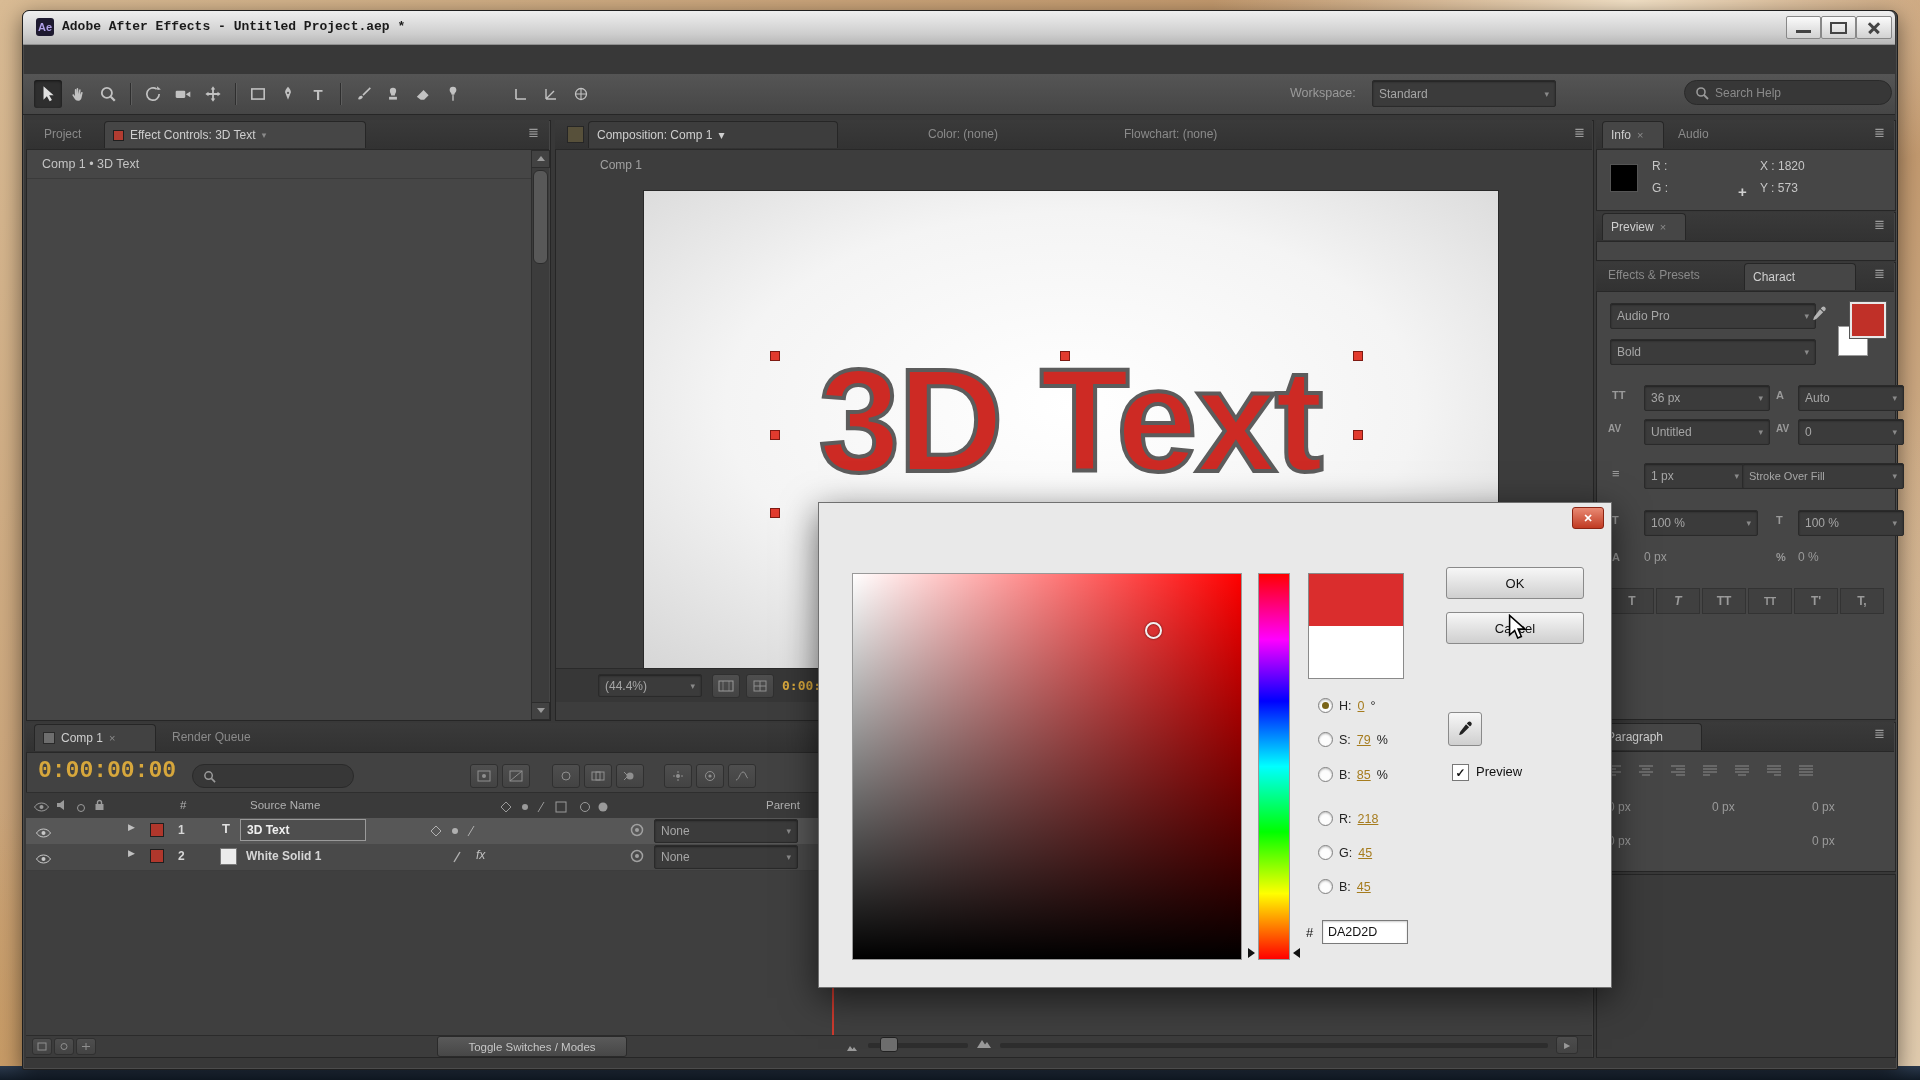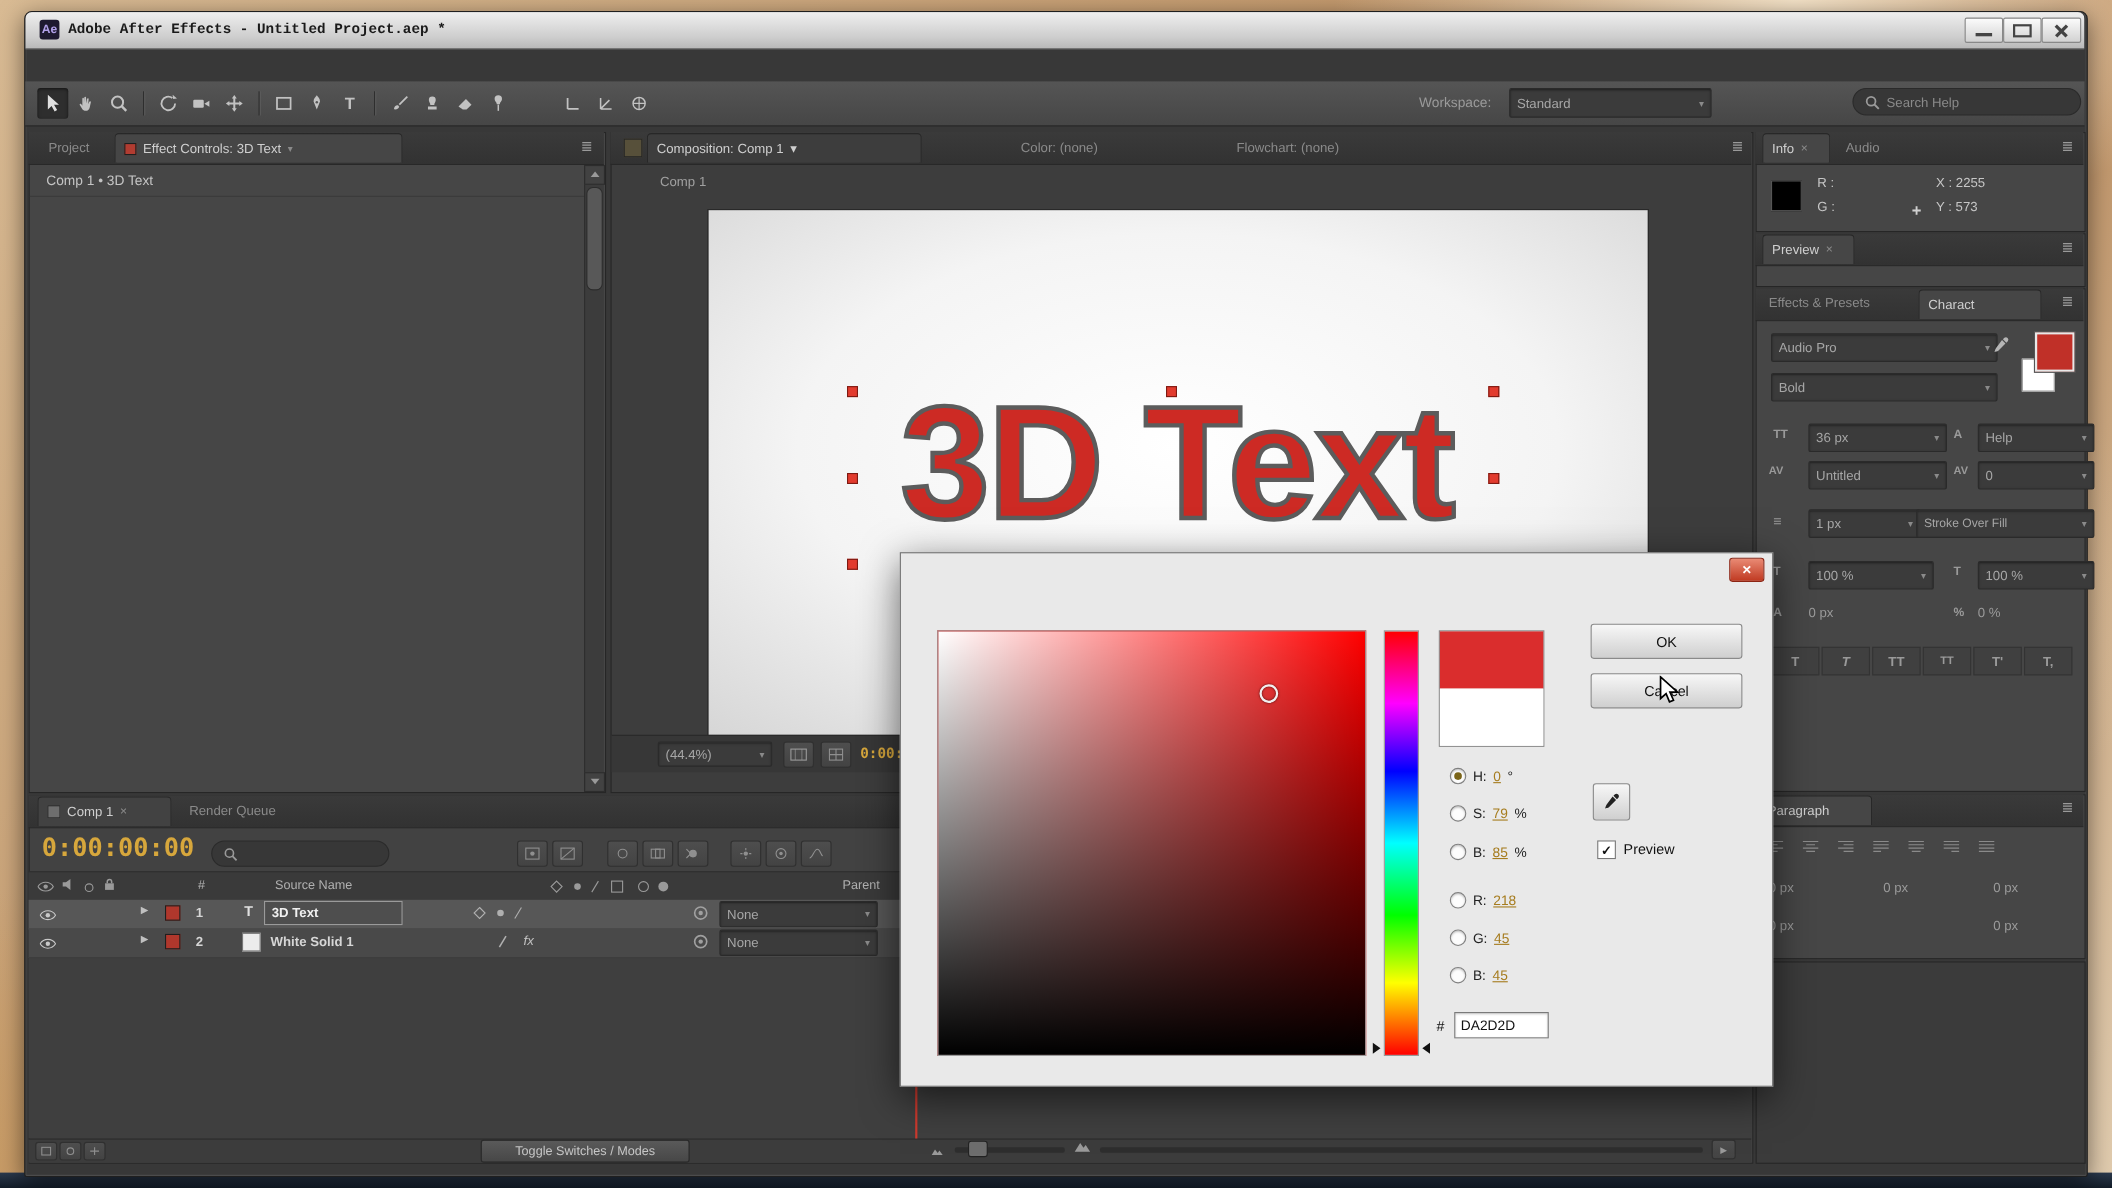--- a/index.html
+++ b/index.html
@@ -305,21 +305,21 @@
   <div class="phead p" style="left:1596px;top:120px;width:298px;height:29px;z-index:3;"></div>
   <div class="ptab p" style="left:1602px;top:121px;width:62px;height:27px;box-sizing:border-box;z-index:4;">
     <span>Info</span>
     <span class="tabx">×</span>
   </div>
   <span class="ptab-inactive txt p" style="left:1678px;top:127px;z-index:4;">Audio</span>
   <span class="pmenu p" style="left:1874px;top:125px;z-index:4;">≣</span>
   <div class="p" style="left:1610px;top:164px;width:26px;height:26px;background:#000;border:1px solid #555;z-index:4;"></div>
   <span class="txt p" style="left:1652px;top:159px;font-size:12px;color:#c6c6c6;z-index:4;">R :</span>
   <span class="txt p" style="left:1652px;top:181px;font-size:12px;color:#c6c6c6;z-index:4;">G :</span>
-  <span class="txt p" style="left:1760px;top:159px;font-size:12px;color:#c6c6c6;z-index:4;">X : 2255</span>
+  <span class="txt p" style="left:1760px;top:159px;font-size:12px;color:#c6c6c6;z-index:4;">X : 1820</span>
   <span class="txt p" style="left:1760px;top:181px;font-size:12px;color:#c6c6c6;z-index:4;">Y : 573</span>
   <span class="txt p" style="left:1738px;top:183px;font-size:15px;color:#d0d0d0;font-weight:bold;z-index:4;">+</span>
 
   <div class="panel p" style="left:1596px;top:212px;width:298px;height:47px;z-index:2;"></div>
   <div class="phead p" style="left:1596px;top:212px;width:298px;height:29px;z-index:3;"></div>
   <div class="ptab p" style="left:1602px;top:213px;width:84px;height:27px;box-sizing:border-box;z-index:4;">
     <span>Preview</span>
     <span class="tabx">×</span>
   </div>
   <span class="pmenu p" style="left:1874px;top:217px;z-index:4;">≣</span>
@@ -346,21 +346,21 @@
     <span class="car">▾</span>
   </div>
 
   <span class="cicon txt p" style="left:1612px;top:389px;z-index:4;">TT</span>
   <div class="dd p" style="left:1644px;top:385px;width:112px;height:24px;z-index:4;">
     <span class="lbl">36 px</span>
     <span class="car">▾</span>
   </div>
   <span class="cicon txt p" style="left:1776px;top:389px;z-index:4;">A</span>
   <div class="dd p" style="left:1798px;top:385px;width:92px;height:24px;z-index:4;">
-    <span class="lbl">Help</span>
+    <span class="lbl">Auto</span>
     <span class="car">▾</span>
   </div>
 
   <span class="cicon txt p" style="left:1608px;top:423px;font-size:10px;z-index:4;">AV</span>
   <div class="dd p" style="left:1644px;top:419px;width:112px;height:24px;z-index:4;">
     <span class="lbl">Untitled</span>
     <span class="car">▾</span>
   </div>
   <span class="cicon txt p" style="left:1776px;top:423px;font-size:10px;z-index:4;">AV</span>
   <div class="dd p" style="left:1798px;top:419px;width:92px;height:24px;z-index:4;">
@@ -439,21 +439,21 @@
 
   <div class="panel p" style="left:26px;top:723px;width:1566px;height:333px;background:#424242;z-index:2;"></div>
   <div class="phead p" style="left:26px;top:723px;width:1566px;height:29px;z-index:3;"></div>
   <div class="ptab p" style="left:34px;top:724px;width:122px;height:27px;box-sizing:border-box;background:#424242;z-index:4;">
     <span style="width:10px;height:10px;background:#6e6e6e;border:1px solid #2a2a2a;display:inline-block;"></span>
     <span>Comp 1</span>
     <span class="tabx">×</span>
   </div>
   <span class="ptab-inactive txt p" style="left:172px;top:730px;z-index:4;">Render Queue</span>
 
-  <span class="gold txt p" style="left:38px;top:758px;font-size:23px;z-index:4;">0:00:00:00</span>
+  <span class="gold txt p" style="left:38px;top:758px;font-size:23px;z-index:4;font-family:Liberation Mono, monospace;">0:00:00:00</span>
   <div class="searchbox p" style="left:192px;top:764px;width:162px;height:24px;box-sizing:border-box;border-radius:12px;z-index:4;">
     <svg width="13" height="13" viewBox="0 0 14 14">
         <circle cx="6" cy="6" r="4" fill="none" stroke="#9a9a9a" stroke-width="1.6"></circle>
         <path d="M9 9l4 4" stroke="#9a9a9a" stroke-width="1.8"></path>
       </svg>
   </div>
   <div class="tl-btn p" style="left:470px;top:764px;width:26px;height:22px;z-index:4;">
       <svg width="14" height="12">
         <rect x="1" y="1" width="12" height="10" fill="none" stroke="#8f8f8f"></rect>
         <circle cx="7" cy="6" r="2" fill="#8f8f8f"></circle>

